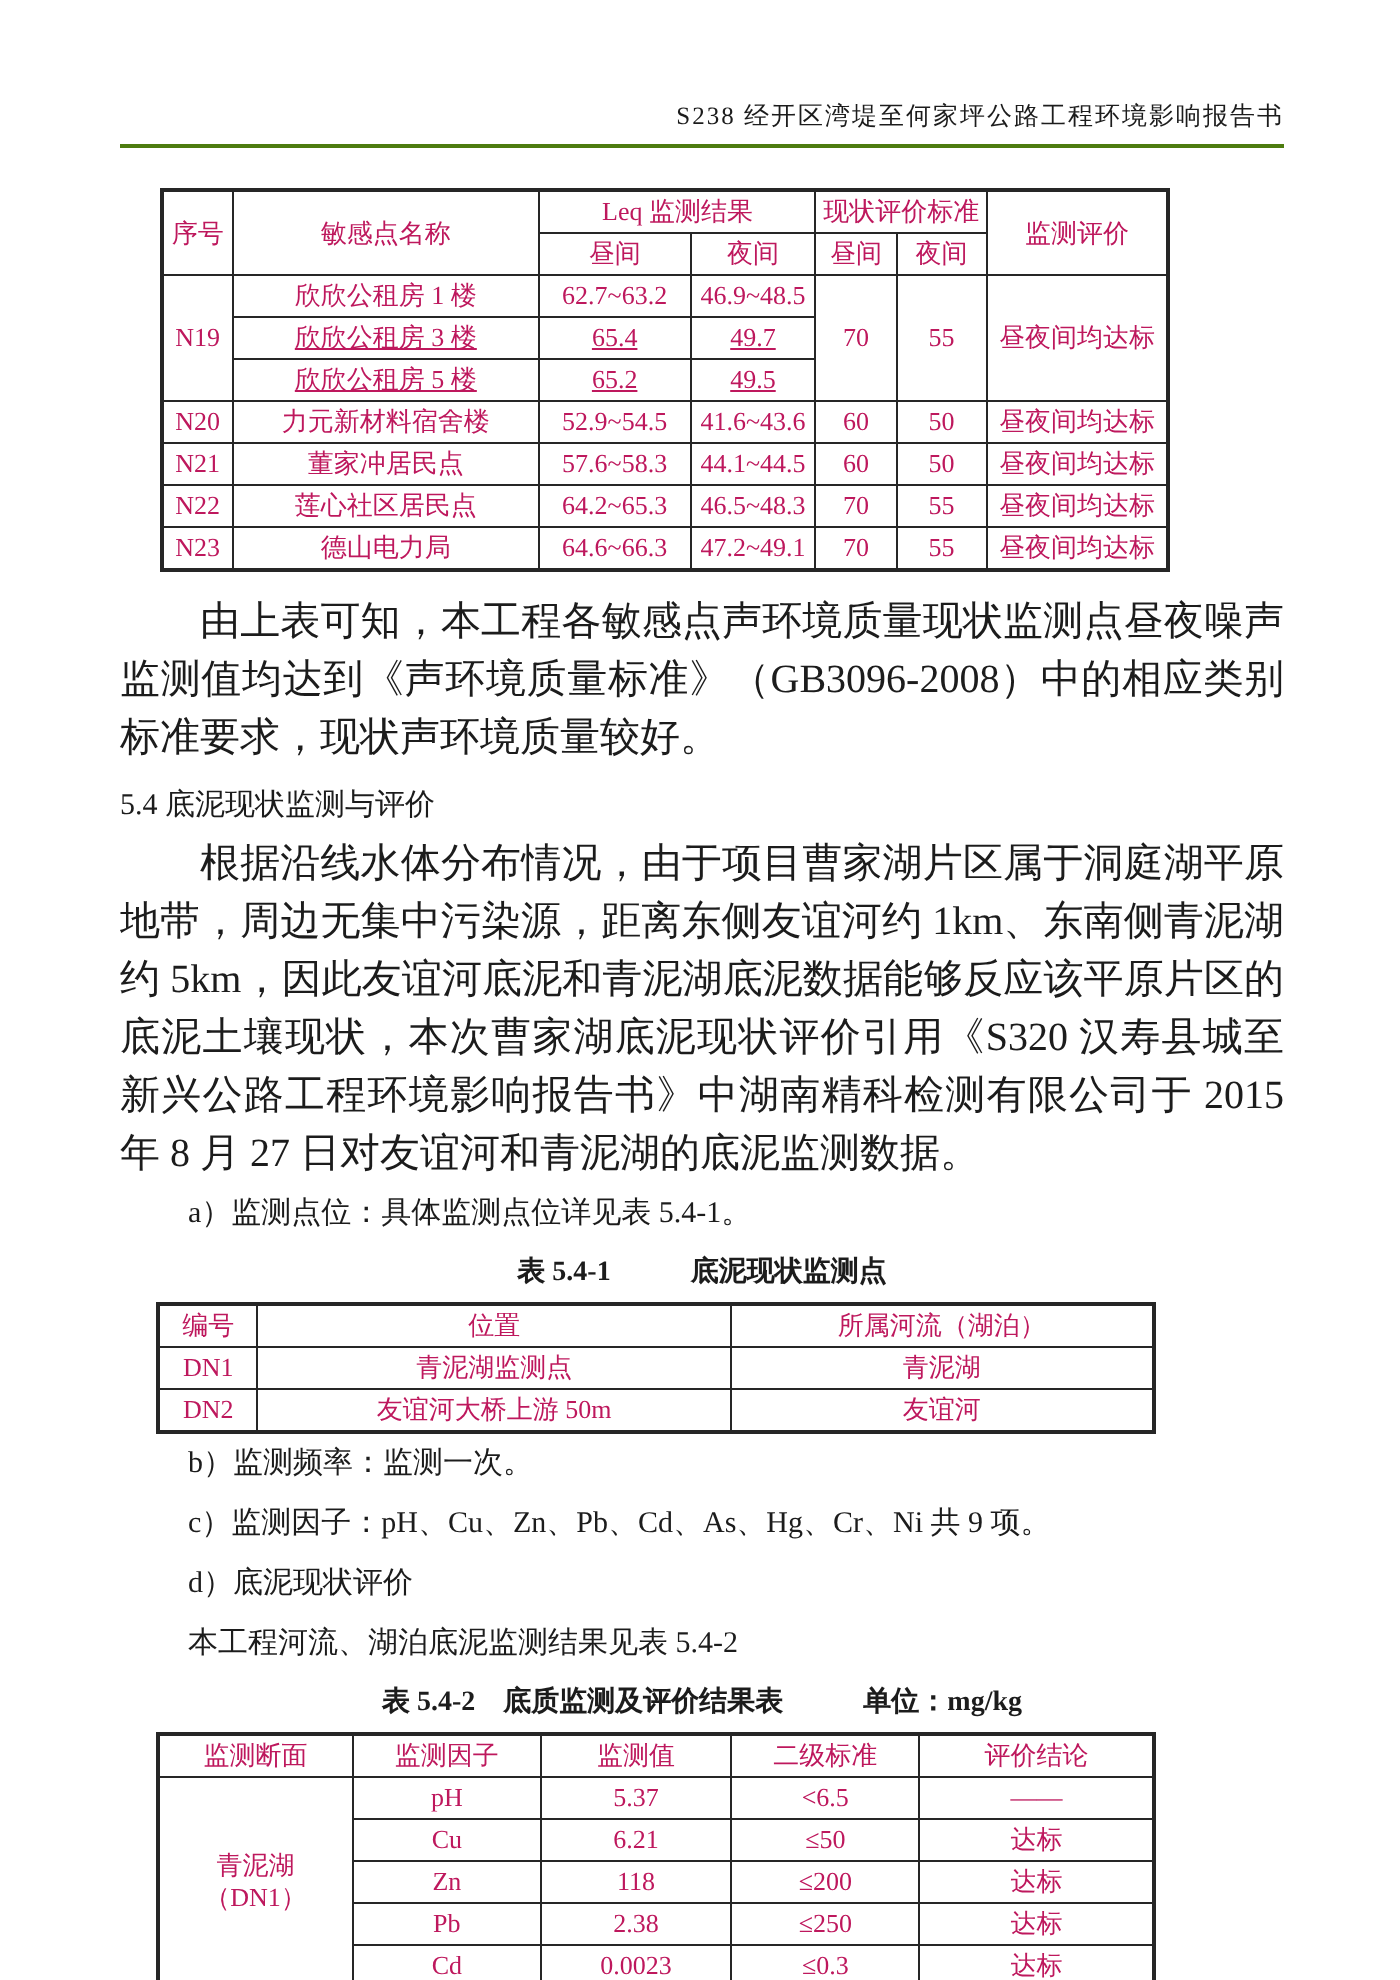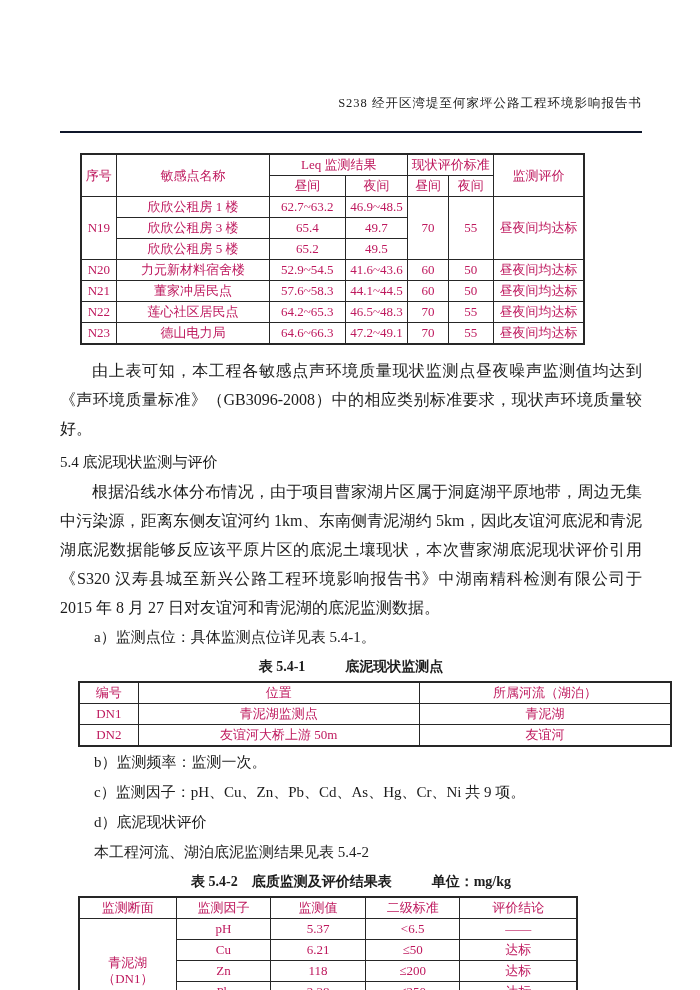--- a/index.html
+++ b/index.html
@@ -14,23 +14,22 @@
     font-family: "Liberation Serif", "DejaVu Serif", serif;
     overflow: hidden;
   }
   .content { padding: 50px 58px 0 60px; }
 
   
   .doc-header {
     text-align: right;
     font-size: 12.5px;
     letter-spacing: 1px;
-    padding-bottom: 19px;
-    border-bottom: 2px solid #0f172a;
-    margin-top: 45px;
+    padding-bottom: 5px;
+    border-bottom: 2px solid #4d7c0f;
   }
 
   
   table {
     border-collapse: collapse;
     table-layout: fixed;
     font-size: 13px;
     text-align: center;
     color: #be185d;
   }
@@ -39,25 +38,25 @@
     border: 1px solid #262626;
     font-weight: normal;
     padding: 2px 3px;
     line-height: 16px;
     height: 21px;
     overflow: hidden;
   }
 
   
   .noise-table { width: 505px; margin: 20px 0 0 20px; }
-  .u { }
+  .u { text-decoration: underline; }
 
   
   .para {
-    font-size: 16px;
+    font-size: 20px;
     line-height: 29px;
     text-align: justify;
     text-indent: 2em;
   }
   .p-first { margin-top: 11px; }
   .section-heading {
     font-size: 15px;
     font-weight: normal;
     line-height: 30px;
     margin-top: 4px;
@@ -72,21 +71,21 @@
   .caption {
     text-align: center;
     font-size: 14px;
     font-weight: bold;
     line-height: 26px;
     margin-top: 2px;
   }
   .caption .gap-sm { display: inline-block; width: 14px; }
   .caption .gap-lg { display: inline-block; width: 40px; }
 
-  .table-541 { width: 594px; margin: 1px 0 0 18px; }
+  .table-541 { width: 500px; margin: 1px 0 0 18px; }
   .table-542 { width: 500px; margin: 1px 0 0 18px; }
   .table-542 td { height: 19px; line-height: 15px; }
 
   .page-footer {
     text-align: center;
     font-size: 13px;
     margin-top: 13px;
     font-family: Liberation Serif, serif;
   }
 </style>

